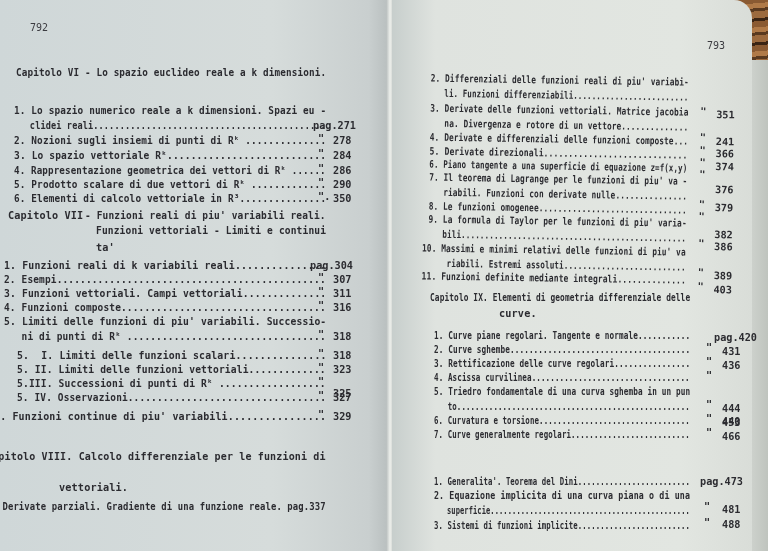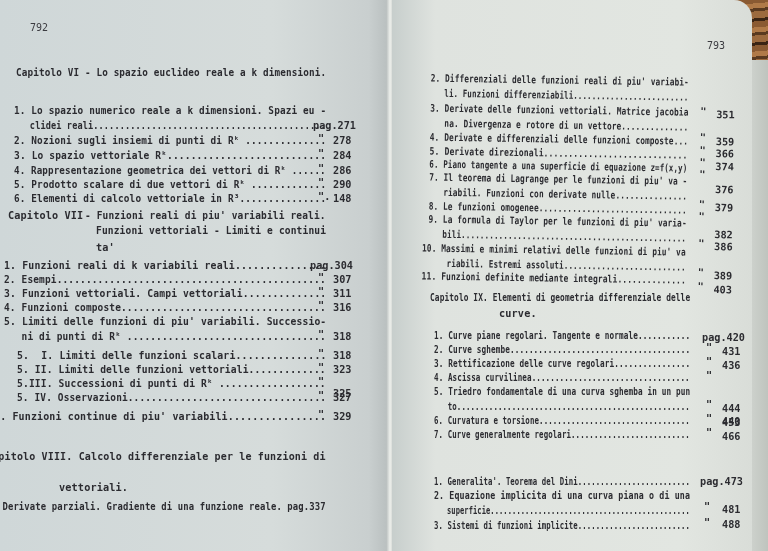--- a/index.html
+++ b/index.html
@@ -67,21 +67,21 @@
   <div class="line" style="left: 14px; top: 165px; transform-origin: 0px 0px; transform: scaleX(0.902);">4. Rappresentazione geometrica dei vettori di Rᵏ ......</div>
   <div class="num" style="left:318px;top:163px;">"</div>
   <div class="num" style="left:333px;top:165px;">286</div>
 
   <div class="line" style="left: 14px; top: 179px; transform-origin: 0px 0px; transform: scaleX(0.92);">5. Prodotto scalare di due vettori di Rᵏ .............</div>
   <div class="num" style="left:318px;top:177px;">"</div>
   <div class="num" style="left:333px;top:179px;">290</div>
 
   <div class="line" style="left: 14px; top: 193px; transform-origin: 0px 0px; transform: scaleX(0.92);">6. Elementi di calcolo vettoriale in R³...............</div>
   <div class="num" style="left:318px;top:191px;">".</div>
-  <div class="num" style="left:333px;top:193px;">148</div>
+  <div class="num" style="left:333px;top:193px;">350</div>
 
   <div class="line" style="left:8px;top:210px;">Capitolo VII</div>
   <div class="line" style="left: 85px; top: 210px; transform-origin: 0px 0px; transform: scaleX(0.934);">- Funzioni reali di piu' variabili reali.</div>
   <div class="line" style="left: 96px; top: 225px; transform-origin: 0px 0px; transform: scaleX(0.939);">Funzioni vettoriali - Limiti e continui</div>
   <div class="line" style="left:96px;top:242px;">ta'</div>
 
   <div class="line" style="left: 4px; top: 260px; transform-origin: 0px 0px; transform: scaleX(0.967);">1. Funzioni reali di k variabili reali...............</div>
   <div class="num" style="left:310px;top:260px;">pag.304</div>
 
   <div class="line" style="left: 4px; top: 274px; transform-origin: 0px 0px; transform: scaleX(0.931);">2. Esempi..............................................</div>
@@ -135,21 +135,21 @@
 
   <div class="rt">
     <div class="line" style="left: 40px; top: 72px; transform-origin: 0px 0px; transform: scaleX(0.761);">2. Differenziali delle funzioni reali di piu' variabi-</div>
     <div class="line" style="left: 40px; top: 87px; transform-origin: 0px 0px; transform: scaleX(0.733);">   li. Funzioni differenziabili.........................</div>
     <div class="num" style="left:310px;top:101px;">"</div>
     <div class="num" style="left:326px;top:104px;">351</div>
 
     <div class="line" style="left: 40px; top: 102px; transform-origin: 0px 0px; transform: scaleX(0.761);">3. Derivate delle funzioni vettoriali. Matrice jacobia</div>
     <div class="line" style="left: 40px; top: 117px; transform-origin: 0px 0px; transform: scaleX(0.761);">   na. Divergenza e rotore di un vettore..............</div>
     <div class="num" style="left:310px;top:127px;">"</div>
-    <div class="num" style="left:326px;top:131px;">359</div>
+    <div class="num" style="left:326px;top:131px;">241</div>
 
     <div class="line" style="left: 40px; top: 131px; transform-origin: 0px 0px; transform: scaleX(0.761);">4. Derivate e differenziali delle funzioni composte...</div>
     <div class="num" style="left:310px;top:140px;">"</div>
     <div class="num" style="left:326px;top:143px;">366</div>
 
     <div class="line" style="left: 40px; top: 145px; transform-origin: 0px 0px; transform: scaleX(0.789);">5. Derivate direzionali.............................</div>
     <div class="num" style="left:310px;top:152px;">"</div>
     <div class="num" style="left:326px;top:156px;">374</div>
 
     <div class="line" style="left: 40px; top: 158px; transform-origin: 0px 0px; transform: scaleX(0.733);">6. Piano tangente a una superficie di equazione z=f(x,y)</div>
@@ -177,21 +177,21 @@
 
     <div class="line" style="left: 34px; top: 270px; transform-origin: 0px 0px; transform: scaleX(0.779);">11. Funzioni definite mediante integrali..............</div>
     <div class="num" style="left:310px;top:276px;">"</div>
     <div class="num" style="left:326px;top:279px;">403</div>
   </div>
 
   <div class="line" style="left: 38px; top: 292px; transform-origin: 0px 0px; transform: scaleX(0.767);">Capitolo IX. Elementi di geometria differenziale delle</div>
   <div class="line" style="left:107px;top:308px;">curve.</div>
 
   <div class="line" style="left: 42px; top: 330px; transform-origin: 0px 0px; transform: scaleX(0.755);">1. Curve piane regolari. Tangente e normale...........</div>
-  <div class="num" style="left:310px;top:332px;">pag.420</div>
+  <div class="num" style="left:322px;top:332px;">pag.420</div>
 
   <div class="line" style="left: 42px; top: 344px; transform-origin: 0px 0px; transform: scaleX(0.755);">2. Curve sghembe......................................</div>
   <div class="num" style="left:314px;top:342px;">"</div>
   <div class="num" style="left:330px;top:346px;">431</div>
 
   <div class="line" style="left: 42px; top: 358px; transform-origin: 0px 0px; transform: scaleX(0.755);">3. Rettificazione delle curve regolari................</div>
   <div class="num" style="left:314px;top:356px;">"</div>
   <div class="num" style="left:330px;top:360px;">436</div>
 
   <div class="line" style="left: 42px; top: 372px; transform-origin: 0px 0px; transform: scaleX(0.74);">4. Ascissa curvilinea..................................</div>

